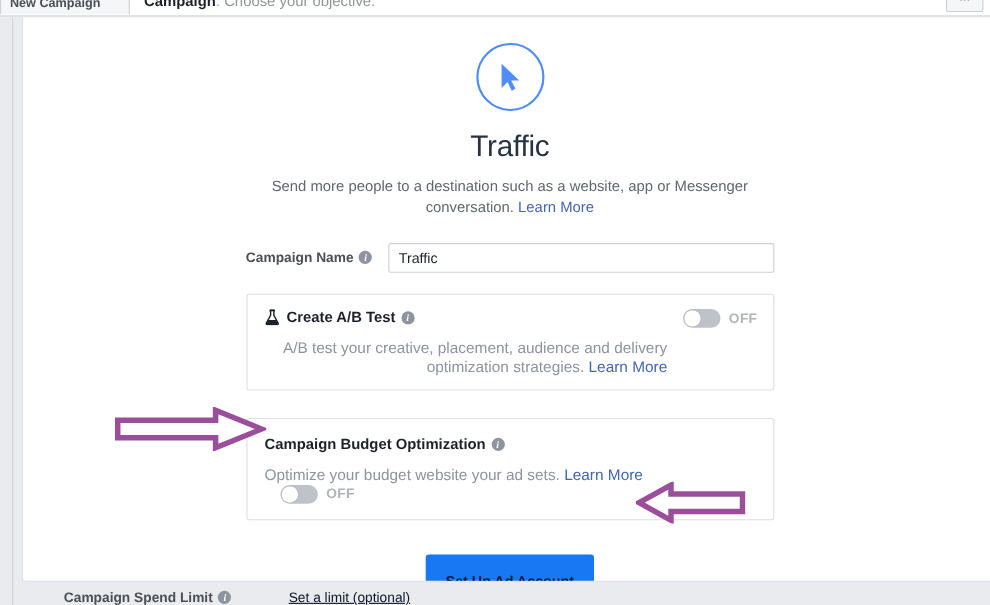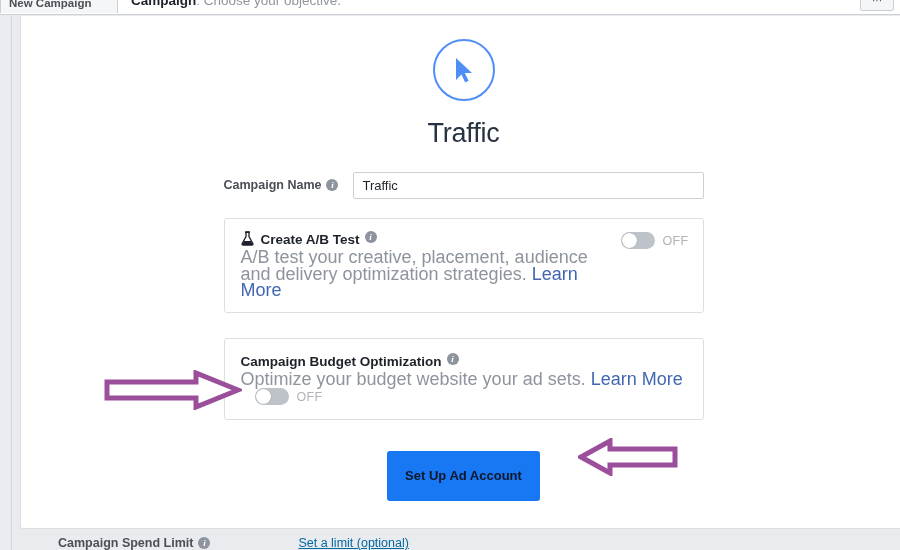--- a/index.html
+++ b/index.html
@@ -195,28 +195,30 @@
     box-sizing: border-box;
     background: #fff;
   }
   .opt-card.cbo { margin-top: 25px; padding-top: 14px; padding-bottom: 14px; flex-direction: column; }
   .opt-main { flex: 1; min-width: 0; }
   .opt-title {
     font-size: 13.5px;
     font-weight: bold;
     color: #1d2129;
     display: flex;
+    align-items: center;
     gap: 5px;
     line-height: 17px;
   }
   .opt-sub {
-    font-size: 18px;
+    font-size: 14px;
     color: #8d949e;
     line-height: 16.5px;
-    margin-top: 1px;
+    margin-top: 11px;
+    text-align: right;
   }
   .opt-sub a.lm { color: #4267b2; }
   .flask-icon { margin-right: 2px; display: inline-flex; }
 
   .toggle-wrap {
     display: flex;
     align-items: center;
     margin-left: 14px;
     padding-top: 1px;
     flex-shrink: 0;
@@ -234,21 +236,21 @@
     left: 1px;
     top: 1px;
     width: 15px;
     height: 15px;
     border-radius: 50%;
     background: #ffffff;
     box-shadow: 0 0 1px rgba(0,0,0,.35);
   }
   .toggle-label {
     font-size: 12.5px;
-    font-weight: normal;
+    font-weight: bold;
     color: #b0b3b8;
     margin-left: 8px;
     letter-spacing: .3px;
   }
 
   
   .btn-row {
     text-align: center;
     margin-top: 31px;
   }
@@ -279,22 +281,22 @@
     padding-left: 45px;
     box-sizing: border-box;
   }
   .bottom-sec .bl {
     font-weight: bold;
     color: #4b4f56;
     margin-right: 5px;
     white-space: nowrap;
   }
   .bottom-sec .link {
-    color: #0369a1;
-    margin-left: 88px;
+    color: #0f172a;
+    margin-left: 52px;
     white-space: nowrap;
   }
 
   
   .anno {
     position: absolute;
     pointer-events: none;
   }
   .anno-left  { left: 104px; top: 370px; }
   .anno-right { left: 578px; top: 438px; }
@@ -323,20 +325,24 @@
   <div class="hero">
 
     <div class="obj-icon">
       <svg width="26" height="28" viewBox="0 0 26 28" aria-hidden="true">
         <path d="M5 2 L5 24 L10.4 18.6 L14.2 26.4 L17.6 24.7 L13.8 17.1 L21 17.1 Z" fill="#4f8ef7"></path>
       </svg>
     </div>
 
     <div class="obj-title">Traffic</div>
 
+    <div class="obj-desc">
+      <span>Send more people to a destination such as a website, app or Messenger conversation.</span>
+      <a class="lm" href="#">Learn More</a>
+    </div>
   </div>
 
   <div class="form-wrap">
 
     <div class="row-name">
       <span class="lbl">Campaign Name</span>
       <span class="info-i">i</span>
       <input class="name-input" type="text" value="Traffic" style="">
     </div>
 

